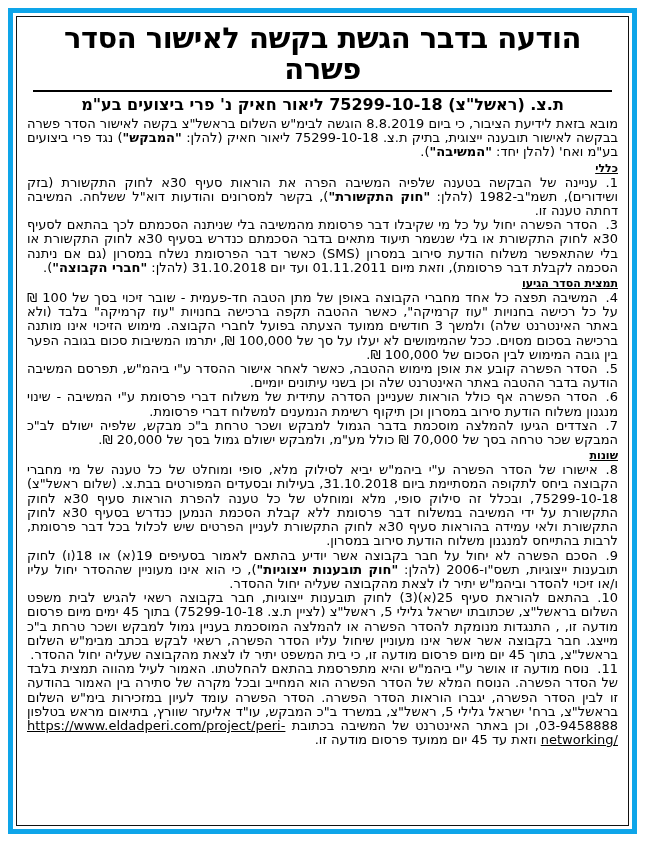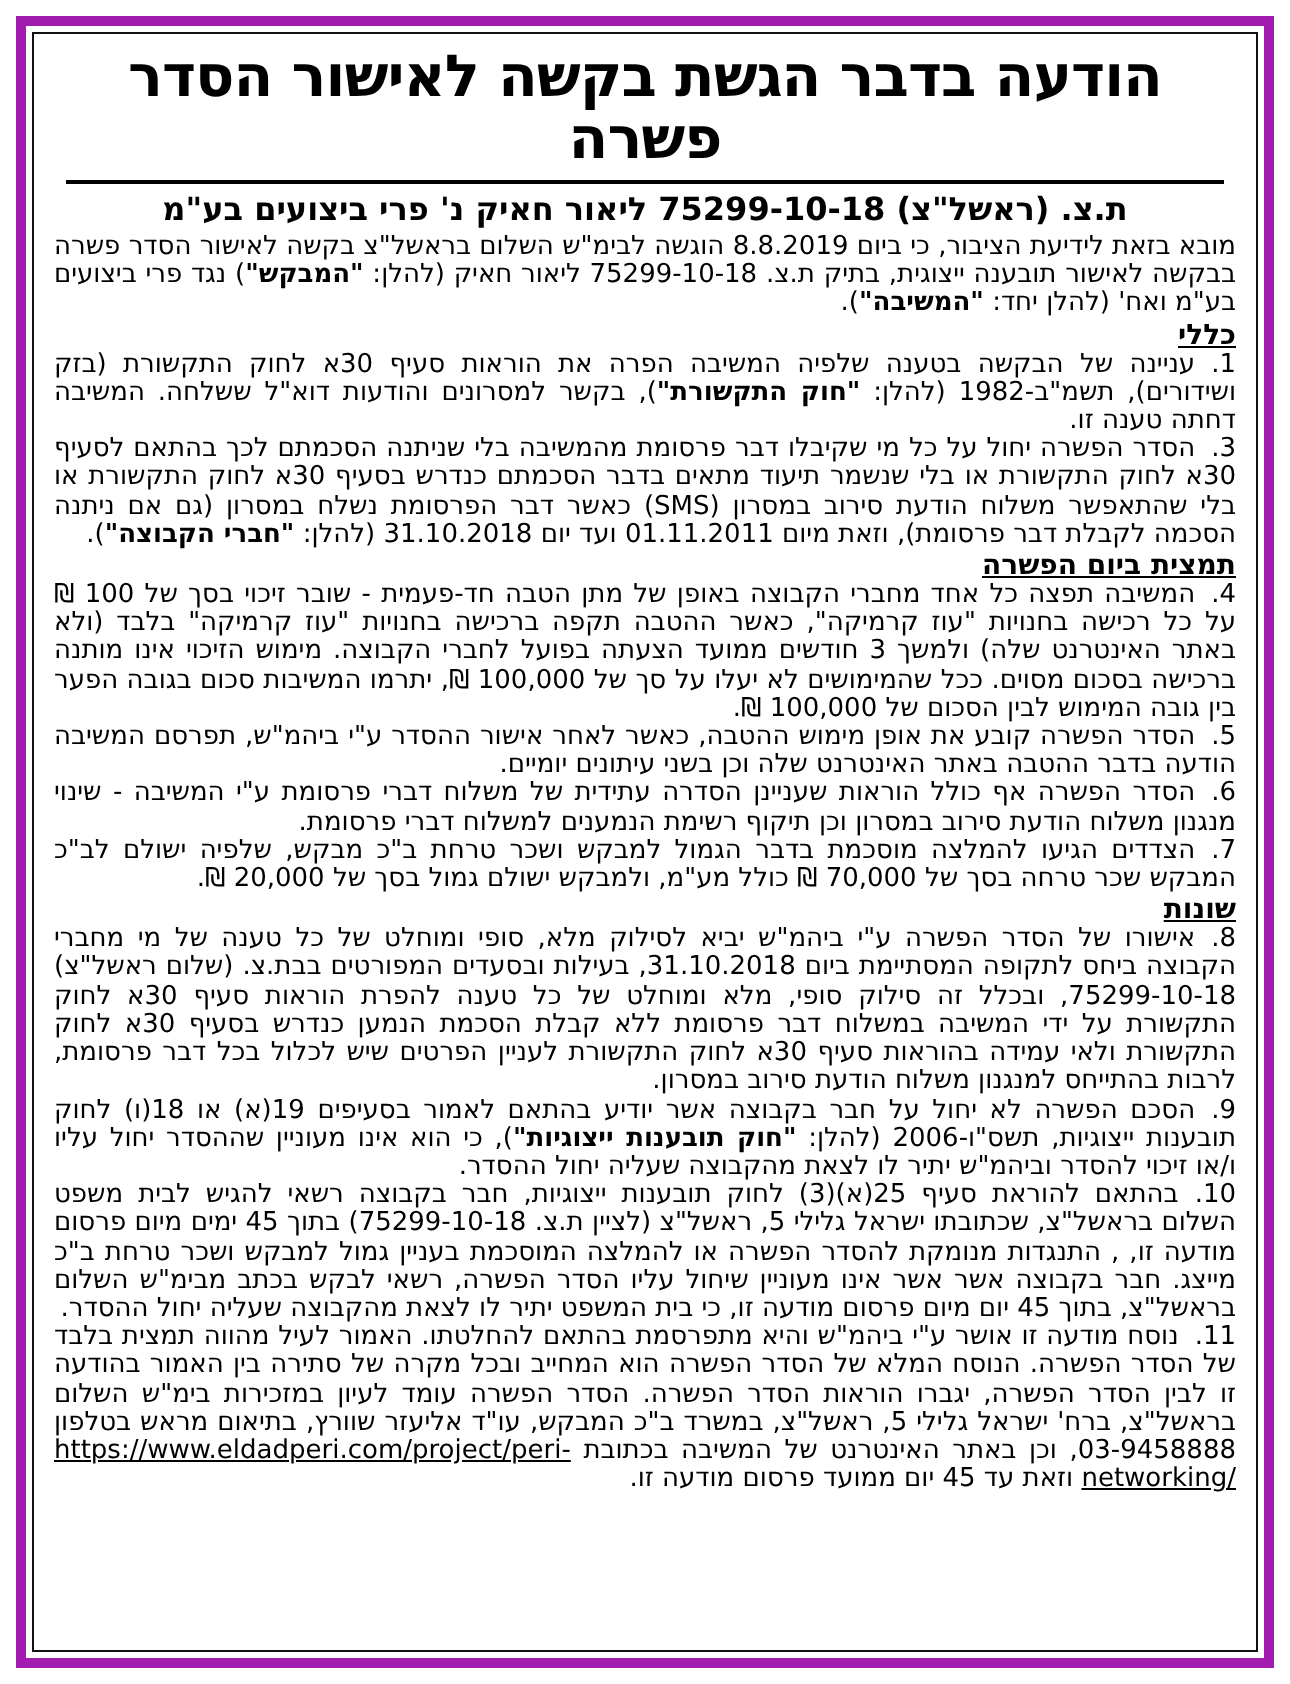--- a/index.html
+++ b/index.html
@@ -5,21 +5,21 @@
   html,body{
     margin:0;padding:0;
     width:645px;height:842px;
     background:#ffffff;
     font-family:"DejaVu Sans",sans-serif;
     color:#000;
   }
   .doc{position:relative;width:645px;height:842px;background:#fff;}
   .frame-outer{
     position:absolute;top:8px;left:8px;right:8px;bottom:8px;
-    border:5px solid #a21caf;
+    border:5px solid #0ea5e9;
     box-sizing:border-box;
   }
   .frame-inner{
     position:absolute;top:3px;left:3px;right:3px;bottom:3px;
     border:1px solid #111;
     box-sizing:border-box;
     padding:4px 10px 4px 10px;
     overflow:hidden;
     direction:rtl;
   }
@@ -39,21 +39,21 @@
   }
   .para,.item{
     margin:0;
     text-align:justify;
     font-size:13px;
     line-height:14.2px;
   }
   .sec-head{
     display:block;
     margin:1px 0 0 0;
-    font-size:14px;font-weight:bold;line-height:15px;
+    font-size:11px;font-weight:bold;line-height:15px;
   }
   .sec-head span{text-decoration:underline;}
   .num{padding-left:8px;}
   .b{font-weight:bold;}
   .u{text-decoration:underline;}
 </style>
 </head>
 <body>
 
 <div class="doc">
@@ -73,21 +73,21 @@
     <h3 class="sec-head"><span>כללי</span></h3>
     <div class="sec-items">
   <p class="item"><span class="num">1.</span><span class="itext"><span>עניינה של הבקשה בטענה שלפיה המשיבה הפרה את הוראות סעיף 30א לחוק התקשורת (בזק ושידורים), תשמ"ב-1982 (להלן: </span><span class="b">"חוק התקשורת"</span><span>), בקשר למסרונים והודעות דוא"ל ששלחה. המשיבה דחתה טענה זו.</span></span></p>
 
 
   <p class="item"><span class="num">3.</span><span class="itext"><span>הסדר הפשרה יחול על כל מי שקיבלו דבר פרסומת מהמשיבה בלי שניתנה הסכמתם לכך בהתאם לסעיף 30א לחוק התקשורת או בלי שנשמר תיעוד מתאים בדבר הסכמתם כנדרש בסעיף 30א לחוק התקשורת או בלי שהתאפשר משלוח הודעת סירוב במסרון (SMS) כאשר דבר הפרסומת נשלח במסרון (גם אם ניתנה הסכמה לקבלת דבר פרסומת), וזאת מיום 01.11.2011 ועד יום 31.10.2018 (להלן: </span><span class="b">"חברי הקבוצה"</span><span>).</span></span></p>
 </div>
   </section>
 
   <section>
-    <h3 class="sec-head"><span>תמצית ביום הפשרה</span></h3>
+    <h3 class="sec-head"><span>תמצית הסדר הגיעו</span></h3>
     <div class="sec-items">
   <p class="item"><span class="num">4.</span><span class="itext"><span>המשיבה תפצה כל אחד מחברי הקבוצה באופן של מתן הטבה חד-פעמית - שובר זיכוי בסך של 100 ₪ על כל רכישה בחנויות "עוז קרמיקה", כאשר ההטבה תקפה ברכישה בחנויות "עוז קרמיקה" בלבד (ולא באתר האינטרנט שלה) ולמשך 3 חודשים ממועד הצעתה בפועל לחברי הקבוצה. מימוש הזיכוי אינו מותנה ברכישה בסכום מסוים. ככל שהמימושים לא יעלו על סך של 100,000 ₪, יתרמו המשיבות סכום בגובה הפער בין גובה המימוש לבין הסכום של 100,000 ₪.</span></span></p>
 
   <p class="item"><span class="num">5.</span><span class="itext"><span>הסדר הפשרה קובע את אופן מימוש ההטבה, כאשר לאחר אישור ההסדר ע"י ביהמ"ש, תפרסם המשיבה הודעה בדבר ההטבה באתר האינטרנט שלה וכן בשני עיתונים יומיים.</span></span></p>
 
   <p class="item"><span class="num">6.</span><span class="itext"><span>הסדר הפשרה אף כולל הוראות שעניינן הסדרה עתידית של משלוח דברי פרסומת ע"י המשיבה - שינוי מנגנון משלוח הודעת סירוב במסרון וכן תיקוף רשימת הנמענים למשלוח דברי פרסומת.</span></span></p>
 
   <p class="item"><span class="num">7.</span><span class="itext"><span>הצדדים הגיעו להמלצה מוסכמת בדבר הגמול למבקש ושכר טרחת ב"כ מבקש, שלפיה ישולם לב"כ המבקש שכר טרחה בסך של 70,000 ₪ כולל מע"מ, ולמבקש ישולם גמול בסך של 20,000 ₪.</span></span></p>
 </div>
   </section>

